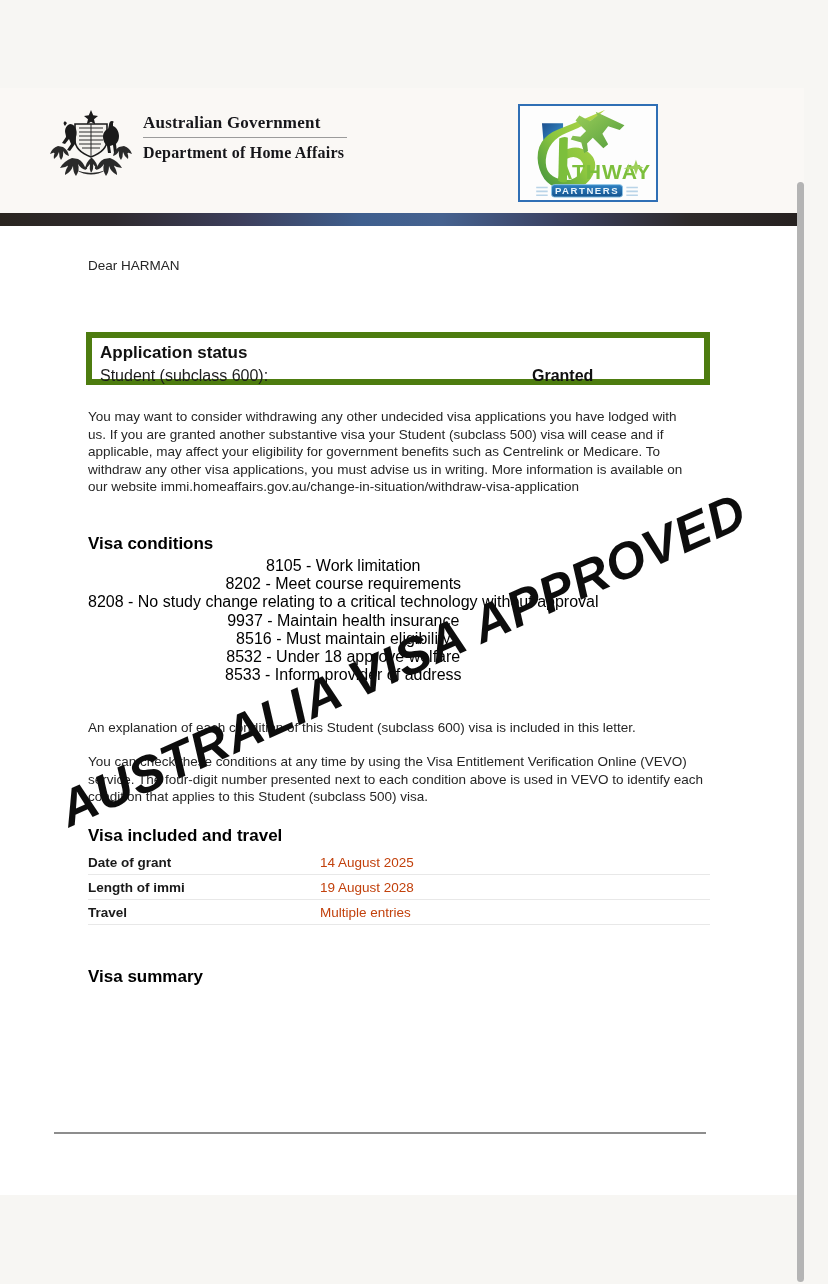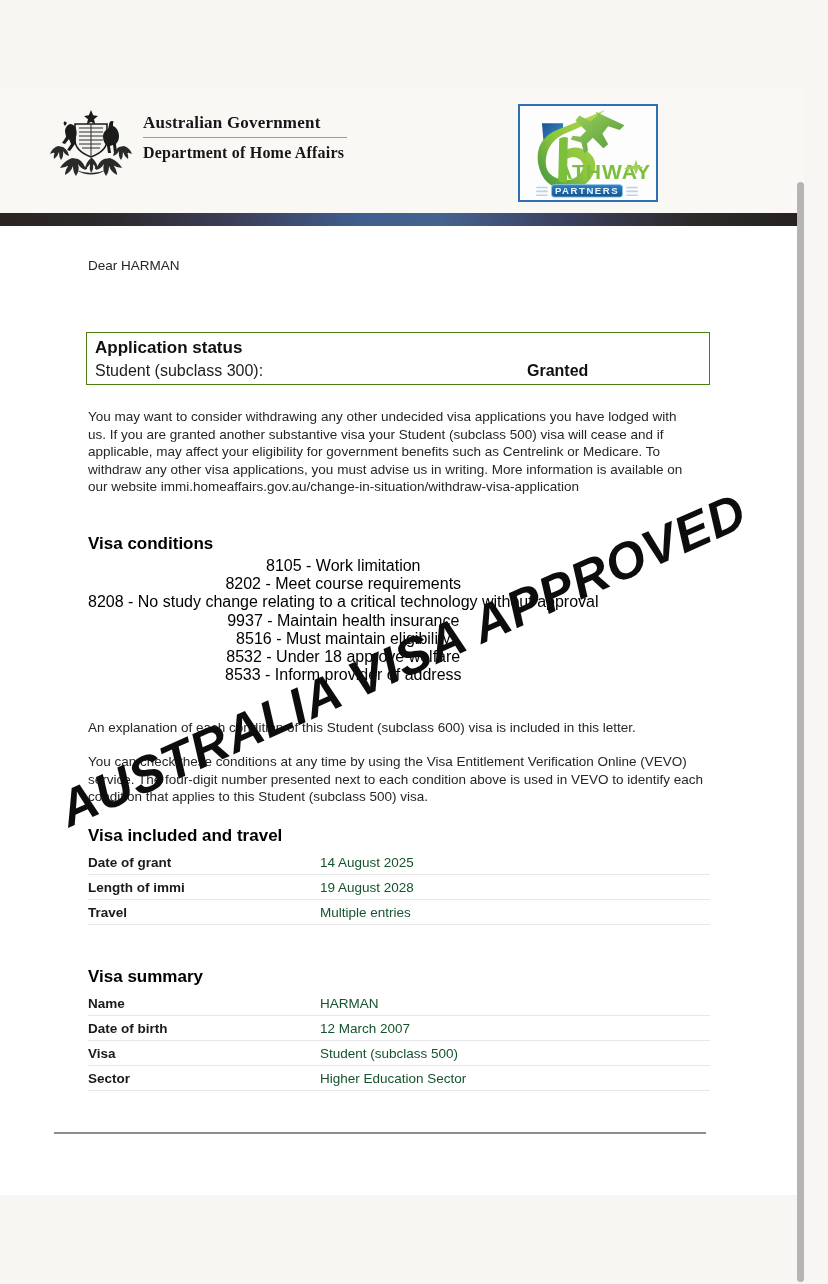--- a/index.html
+++ b/index.html
@@ -119,21 +119,21 @@
   #dear      { position: absolute; left: 88px; top: 31px;  }
   #granted-line { position: absolute; left: 88px; top: 66px; }
 
   
   #status-box {
     position: absolute;
     left: 86px;
     top: 106px;
     width: 624px;
     height: 53px;
-    border: 1px solid #4d7c0f;
+    border: 6px solid #4d7c0f;
     padding: 4px 0 0 8px;
   }
   #status-title {
     font-size: 17px;
     font-weight: bold;
     color: #111;
     line-height: 21px;
   }
   #status-row {
     position: relative;
@@ -184,21 +184,21 @@
 
   
   .tbl-wrap { position: absolute; left: 88px; width: 622px; }
   .tbl-h { margin-bottom: 4px; }
   table.kv {
     width: 100%;
     border-collapse: collapse;
   }
   table.kv td {
     font-size: 13.5px;
-    color: #14532d;
+    color: #c2410c;
     padding: 4.5px 0 4.5px 0;
     border-bottom: 1.5px solid #e8e8e8;
     vertical-align: top;
   }
   table.kv td.k {
     font-weight: bold;
     color: #1a1a1a;
     width: 232px;
   }
 
@@ -367,21 +367,21 @@
     <div id="band"></div>
 
     <div id="body-area">
 
       <div id="dear" class="txt">Dear HARMAN</div>
 
 
       <div id="status-box">
         <div id="status-title">Application status</div>
         <div id="status-row">
-          <span id="status-subclass">Student (subclass 300):</span>
+          <span id="status-subclass">Student (subclass 600):</span>
           <span id="status-value">Granted</span>
         </div>
       </div>
 
       <div id="para-withdraw" class="txt">You may want to consider withdrawing any other undecided visa applications you have lodged with us. If you are granted another substantive visa your Student (subclass 500) visa will cease and if applicable, may affect your eligibility for government benefits such as Centrelink or Medicare. To withdraw any other visa applications, you must advise us in writing. More information is available on our website immi.homeaffairs.gov.au/change-in-situation/withdraw-visa-application</div>
 
       <div id="h-conditions" class="sec-h">Visa conditions</div>
 
       <div id="cond-list">
         <div class="cond">8105 - Work limitation</div>
@@ -412,40 +412,20 @@
           <tr>
             <td class="k">Travel</td>
             <td class="v">Multiple entries</td>
           </tr>
         </tbody>
           </table>
       </div>
 
       <div class="tbl-wrap" id="tbl-summary">
         <div class="sec-h tbl-h">Visa summary</div>
-        <table class="kv">
-          <tbody>
-              <tr>
-            <td class="k">Name</td>
-            <td class="v">HARMAN</td>
-          </tr>
-          <tr>
-            <td class="k">Date of birth</td>
-            <td class="v">12 March 2007</td>
-          </tr>
-          <tr>
-            <td class="k">Visa</td>
-            <td class="v">Student (subclass 500)</td>
-          </tr>
-          <tr>
-            <td class="k">Sector</td>
-            <td class="v">Higher Education Sector</td>
-          </tr>
-        </tbody>
-          </table>
       </div>
 
       <div id="footer-rule"></div>
 
       <div id="watermark">
         <div id="watermark-text">AUSTRALIA VISA APPROVED</div>
       </div>
 
     </div>
   </div>

